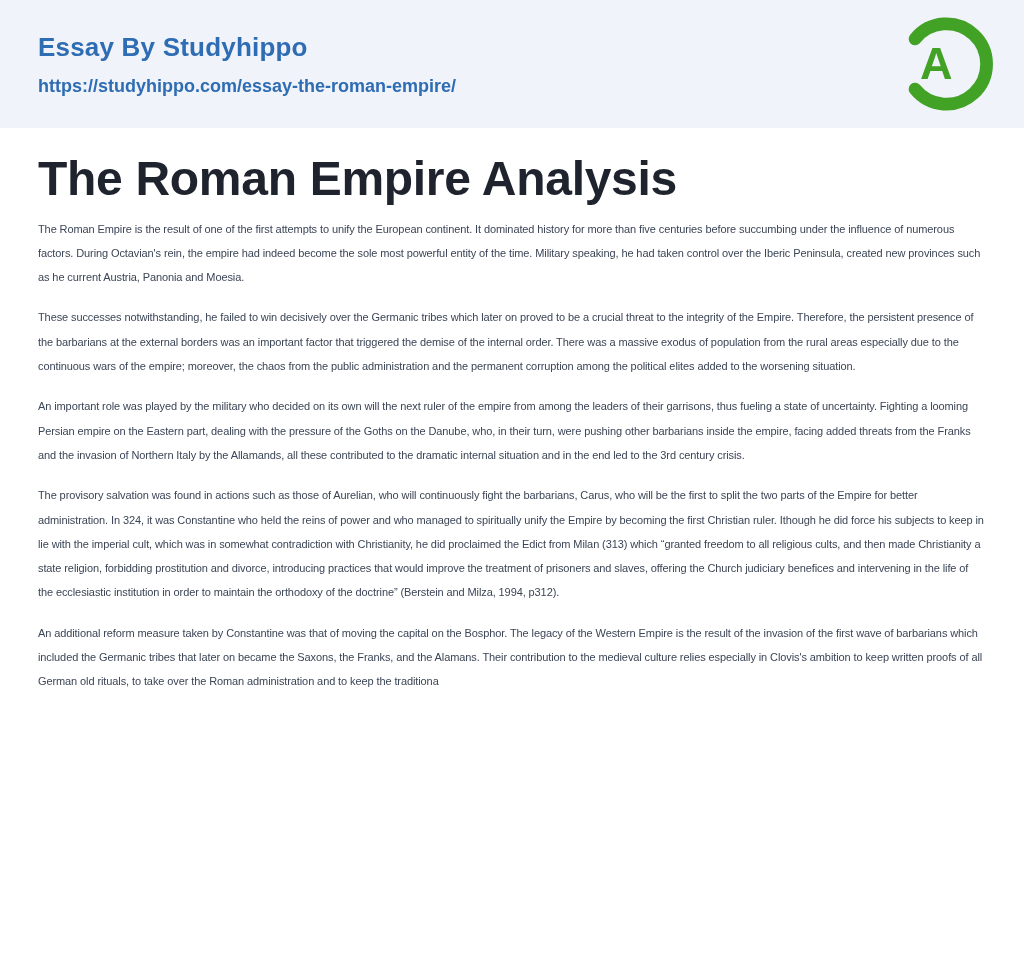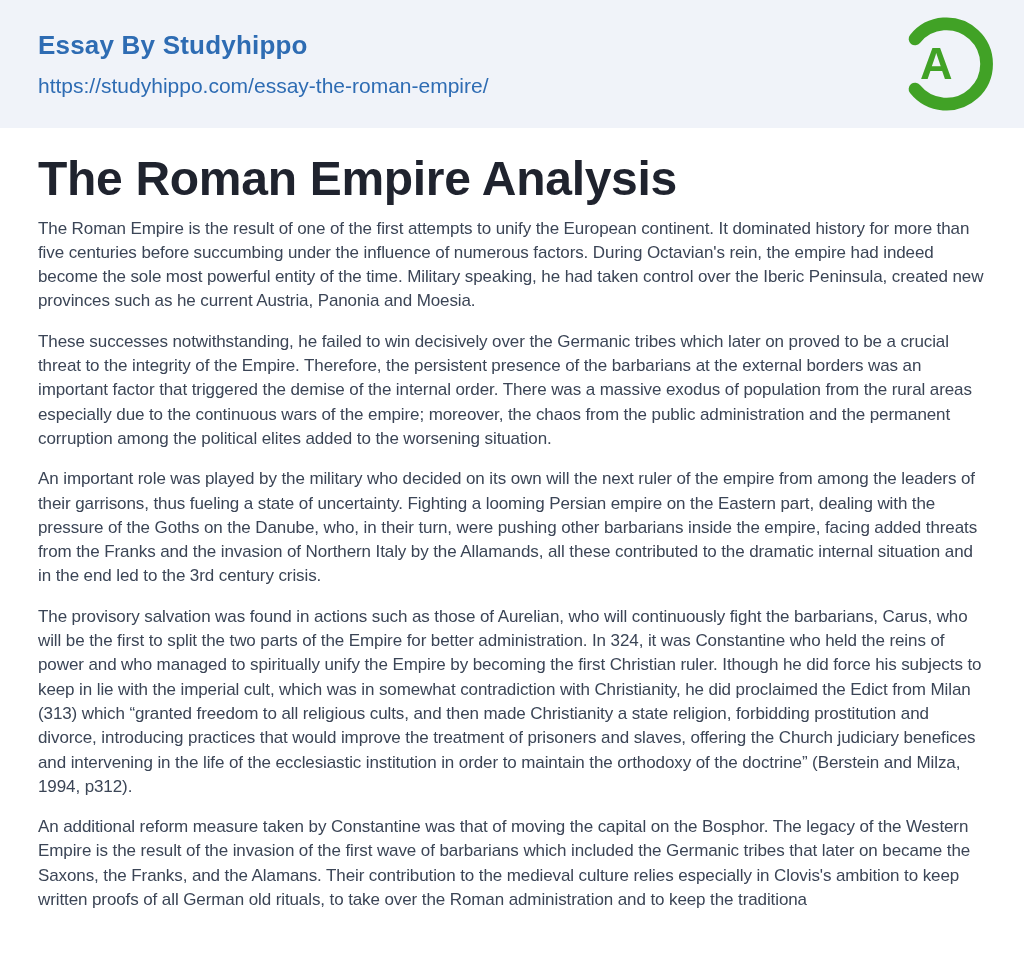--- a/index.html
+++ b/index.html
@@ -21,42 +21,42 @@
   }
   .header-text h2 {
     color: var(--blue, #2e6cb3);
     font-size: 26px;
     font-weight: 700;
     letter-spacing: 0.2px;
     margin-bottom: 13px;
   }
   .header-text a {
     color: var(--blue, #2e6cb3);
-    font-size: 21px;
-    font-weight: 400;
+    font-size: 18px;
+    font-weight: 700;
     text-decoration: none;
     display: block;
   }
   .logo { width: 98px; height: 98px; }
   .logo svg { width: 98px; height: 98px; display: block; }
   .content {
     padding: 0 38px;
   }
   .content h1 {
     color: var(--title-color, #1f232e);
     font-size: 48px;
     font-weight: 700;
     letter-spacing: -0.3px;
     margin-top: 22px;
     margin-bottom: 9px;
     line-height: 1.2;
   }
   .essay-body p {
     color: var(--body-color, #3b4556);
-    font-size: 17px;
+    font-size: 11px;
     line-height: 24.3px;
     letter-spacing: -0.1px;
     margin-bottom: 16px;
     max-width: 950px;
   }
 </style>
 </head>
 <body>
 
 <div class="page">

